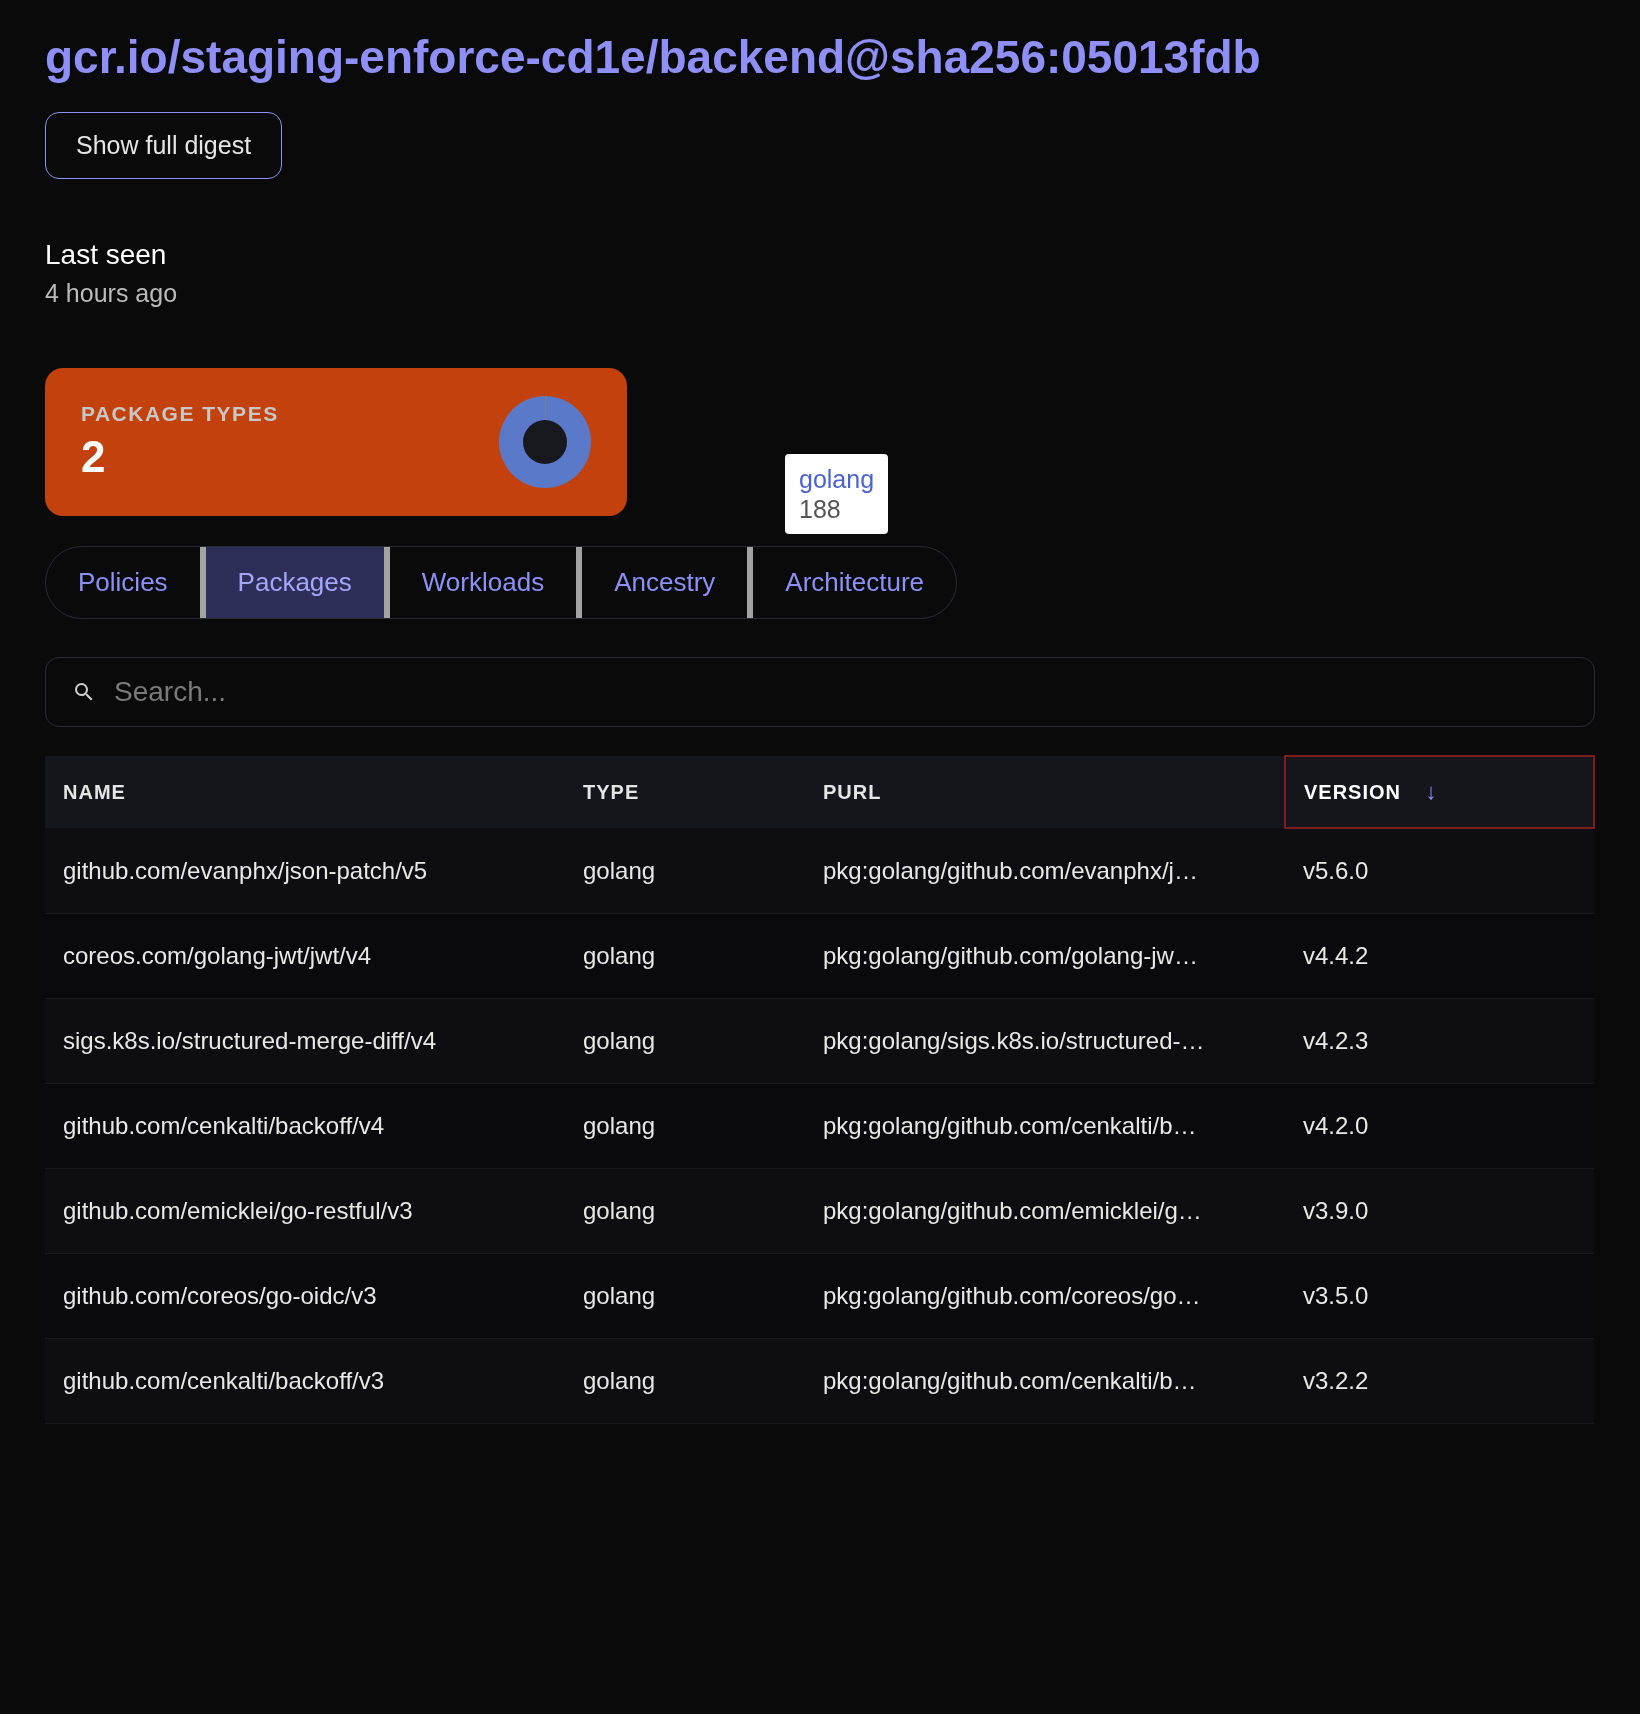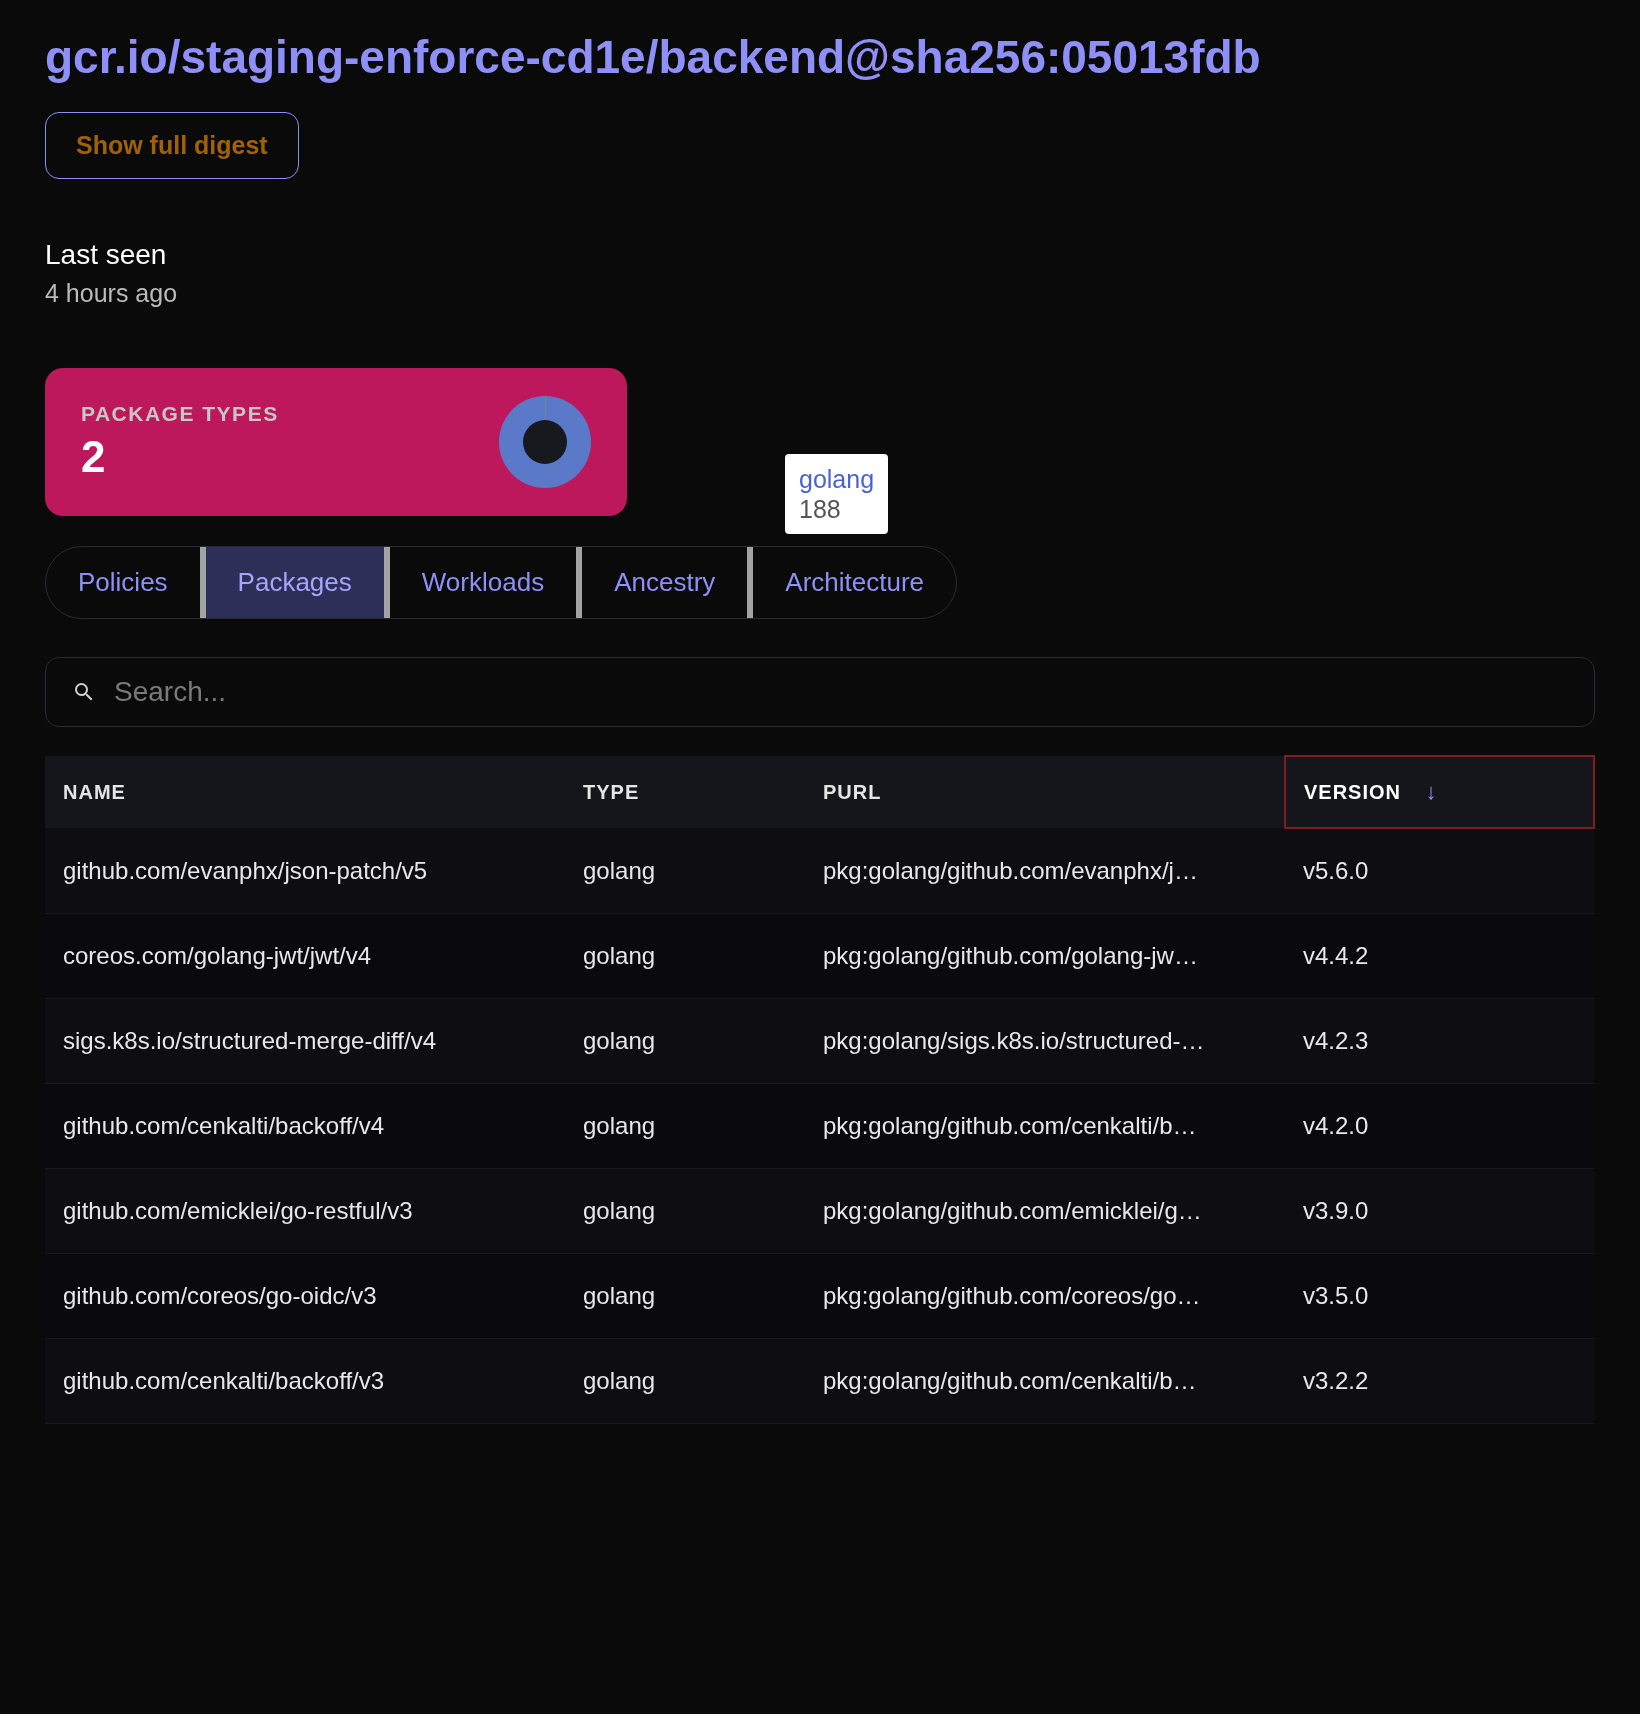--- a/index.html
+++ b/index.html
@@ -13,41 +13,41 @@
   .page-title {
     color: #8e90f7;
     font-size: 46px;
     font-weight: 700;
     margin-bottom: 28px;
   }
   .show-digest-btn {
     background: transparent;
     border: 1.5px solid #8e90f7;
     border-radius: 14px;
-    color: #a16207;
+    color: #e5e5e5;
     cursor: pointer;
     font-size: 25px;
-    font-weight: 700;
+    font-weight: 400;
     padding: 18px 30px;
     margin-bottom: 60px;
   }
   .last-seen-block { margin-bottom: 60px; }
   .last-seen-label {
     font-size: 28px;
     font-weight: 500;
     color: #ffffff;
     margin-bottom: 8px;
   }
   .last-seen-value {
     font-size: 25px;
     color: #bbbbbb;
   }
   .card-wrap { position: relative; margin-bottom: 30px; }
   .pkg-types-card {
-    background: #be185d;
+    background: #c2410c;
     border-radius: 18px;
     padding: 28px 36px;
     display: inline-flex;
     align-items: center;
     gap: 220px;
   }
   .pkg-types-text { display: flex; flex-direction: column; }
   .pkg-types-label {
     font-size: 21px;
     font-weight: 600;

